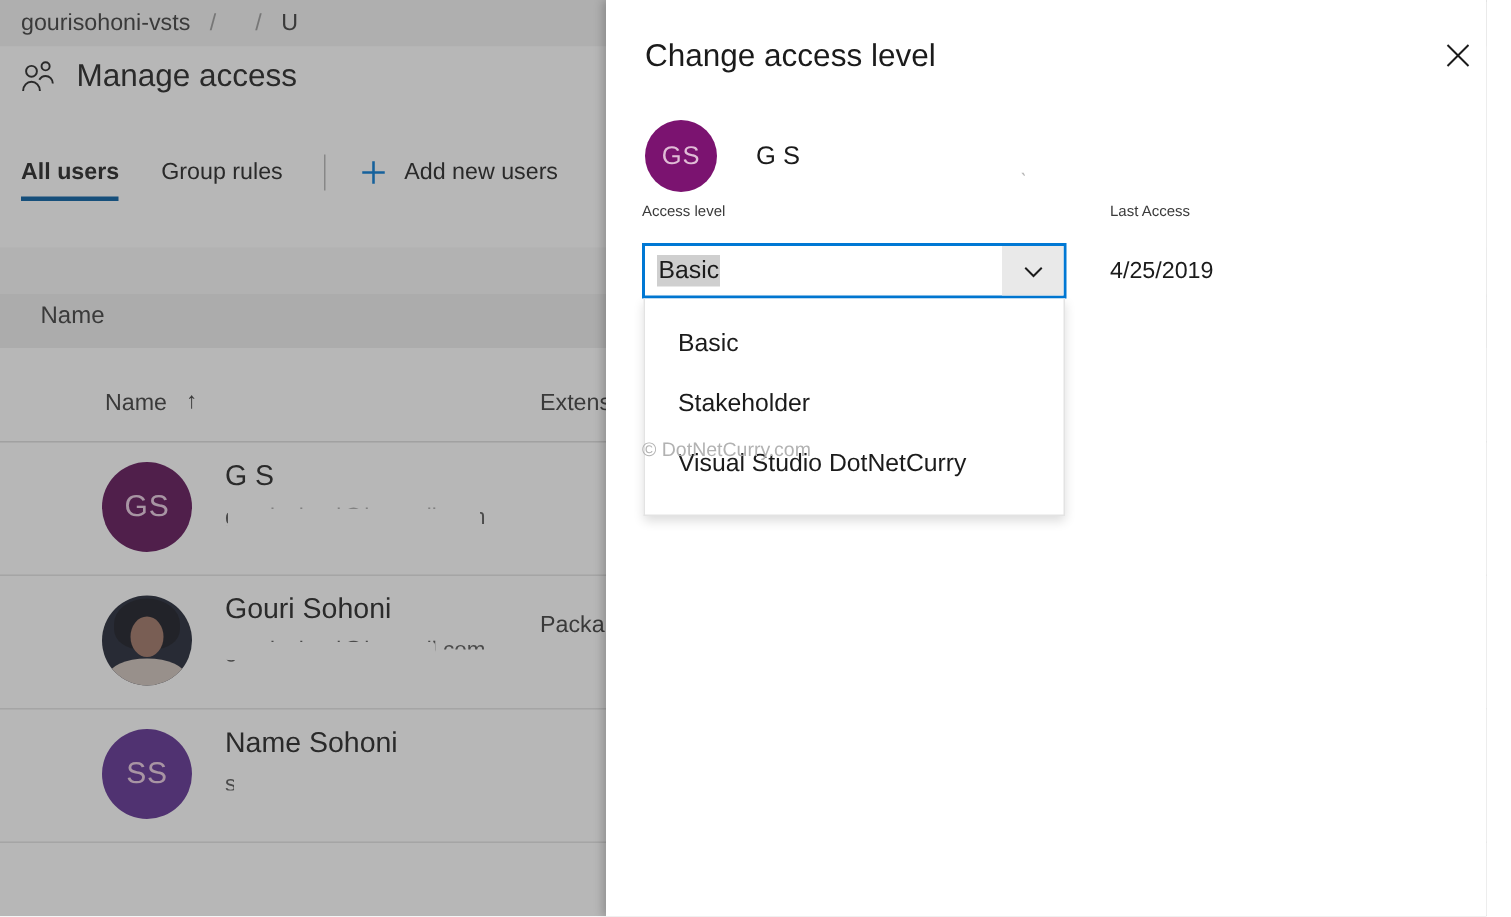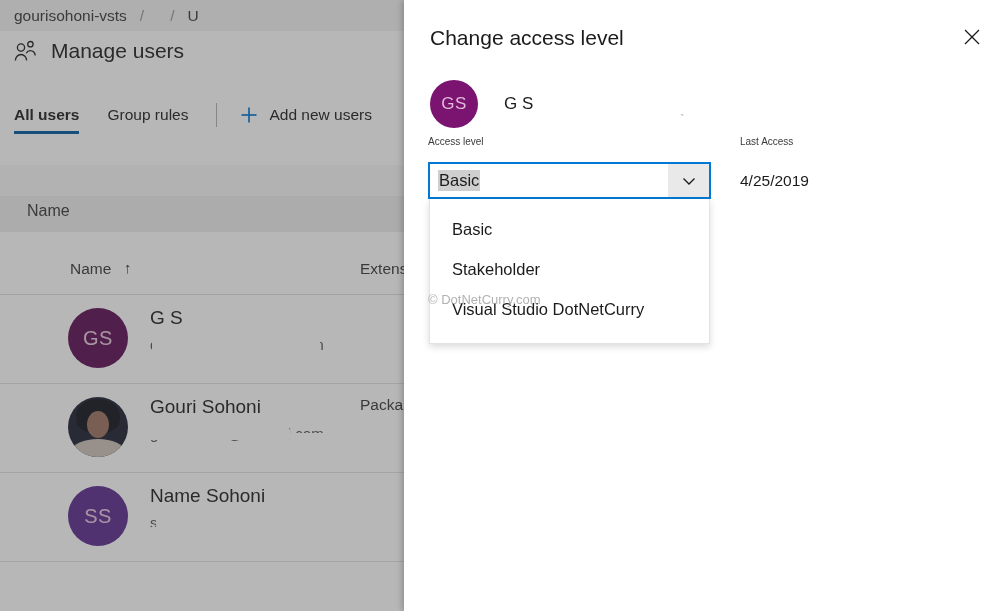--- a/index.html
+++ b/index.html
@@ -206,21 +206,21 @@
     color: #555555;
     white-space: nowrap;
   }
   .redact {
     position: absolute;
     background: #ffffff;
     border-radius: 2px;
   }
   .u-ext {
     position: absolute;
-    left: 360px; top: 13px;
+    left: 360px; top: 25px;
     font-size: 15.5px;
     color: #3a3a3a;
     white-space: nowrap;
   }
 
   
   #scrim {
     position: absolute;
     left: 0; top: 0;
     width: 1007px; height: 611px;
@@ -373,21 +373,21 @@
 
     <div class="page-title-row">
       <span>
         <svg class="people-icon" width="24" height="22" viewBox="0 0 24 22" fill="none" stroke="#212121" stroke-width="1.3">
           <circle cx="7" cy="7.5" r="3.6"></circle>
           <path d="M1.4 20.6c0-3.4 2.6-6.1 5.6-6.1s5.6 2.7 5.6 6.1"></path>
           <circle cx="16.4" cy="4.2" r="2.7"></circle>
           <path d="M12.2 13.2c.9-1.6 2.4-2.6 4.2-2.6 2.6 0 4.8 2.2 4.8 5"></path>
         </svg>
       </span>
-      <span class="page-title">Manage users</span>
+      <span class="page-title">Manage access</span>
     </div>
 
     <div class="tabs-row">
       <div class="tab active">All users</div>
       <div class="tab">Group rules</div>
       <div class="tab-divider"></div>
       <div class="toolbar-cmd">
         <span>
           <svg class="plus-icon" width="20" height="20" viewBox="0 0 20 20" stroke="#0078d4" stroke-width="1.7">
             <line x1="10" y1="2.5" x2="10" y2="17.5"></line>

